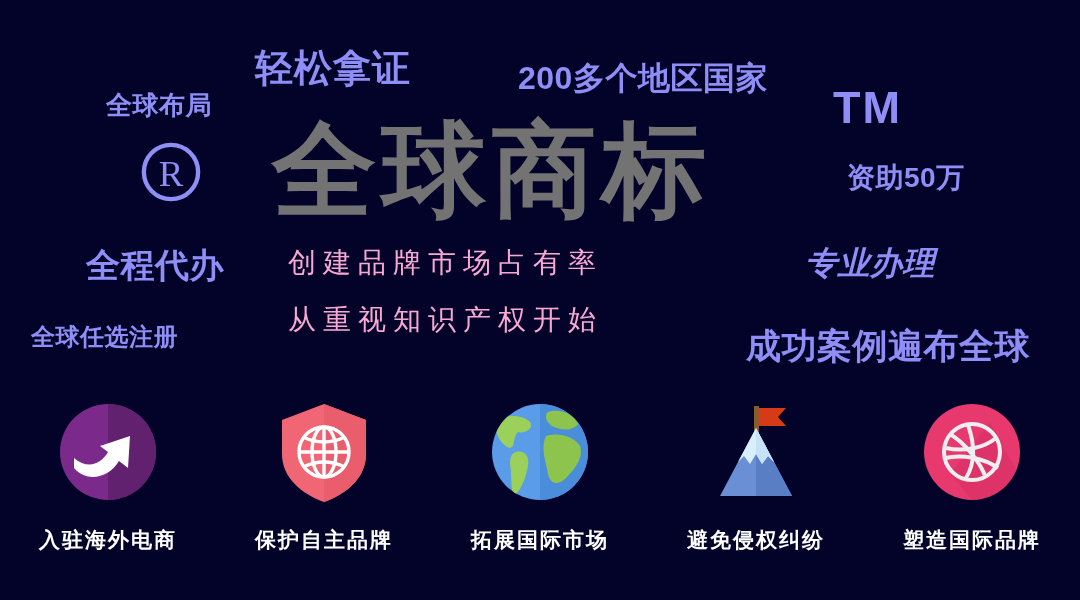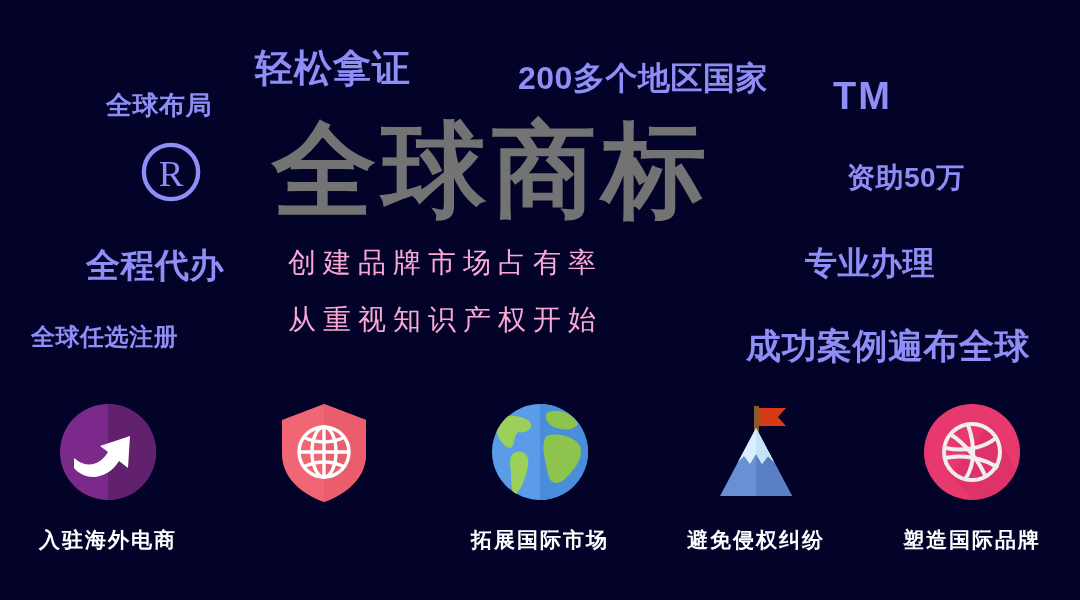--- a/index.html
+++ b/index.html
@@ -55,25 +55,25 @@
     line-height: 1;
     white-space: nowrap;
   }
   .sub1 { left: 288px; top: 249px; }
   .sub2 { left: 288px; top: 306px; }
 
   
   .kw-global-layout { left: 106px;  top: 92px;  font-size: 26px; }
   .kw-easy-cert     { left: 255px;  top: 49px;  font-size: 38px; letter-spacing: 1px;}
   .kw-countries     { left: 518px;  top: 62px;  font-size: 32px; }
-  .kw-tm            { left: 833px;  top: 77px;  font-size: 38px; letter-spacing: 2px;}
+  .kw-tm            { left: 833px;  top: 85px;  font-size: 45px; letter-spacing: 2px;}
   .kw-fund          { left: 847px;  top: 164px; font-size: 28px; }
   .kw-full-agency   { left: 86px;   top: 248px; font-size: 34px; }
   .kw-any-country   { left: 31px;   top: 325px; font-size: 24px; }
-  .kw-professional  { left: 805px;  top: 247px; font-size: 32px; }
+  .kw-professional  { left: 805px;  top: 247px; font-size: 32px; font-style: italic; }
   .kw-cases         { left: 746px;  top: 328px; font-size: 35px; }
 
   
   .reg-mark {
     position: absolute;
     left: 140px;
     top: 141px;
     width: 62px;
     height: 62px;
   }
@@ -161,20 +161,21 @@
           <g fill="none" stroke="#ffffff" stroke-width="3.4">
             <circle cx="52" cy="52" r="25"></circle>
             <ellipse cx="52" cy="52" rx="12" ry="25"></ellipse>
             <line x1="27" y1="52" x2="77" y2="52"></line>
             <line x1="52" y1="27" x2="52" y2="77"></line>
             <path d="M31 37 Q52 47 73 37"></path>
             <path d="M31 67 Q52 57 73 67"></path>
           </g>
         </svg>
       </div>
+      <div class="icon-caption">保护自主品牌</div>
     </div>
 
     <div class="icon-cell">
       <div class="icon-art">
         <svg viewBox="0 0 104 104" width="104" height="104">
           <defs>
             <clipPath id="globeClip">
                 <circle cx="52" cy="52" r="48"></circle>
               </clipPath>
           </defs>

